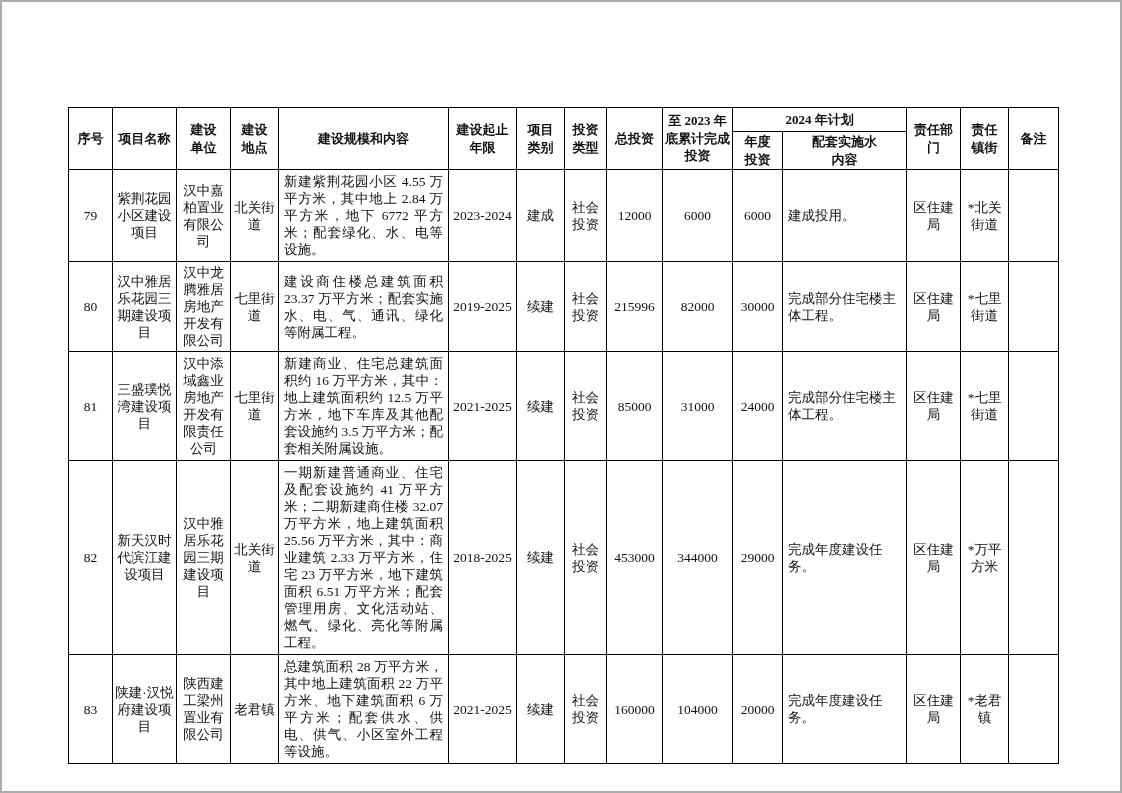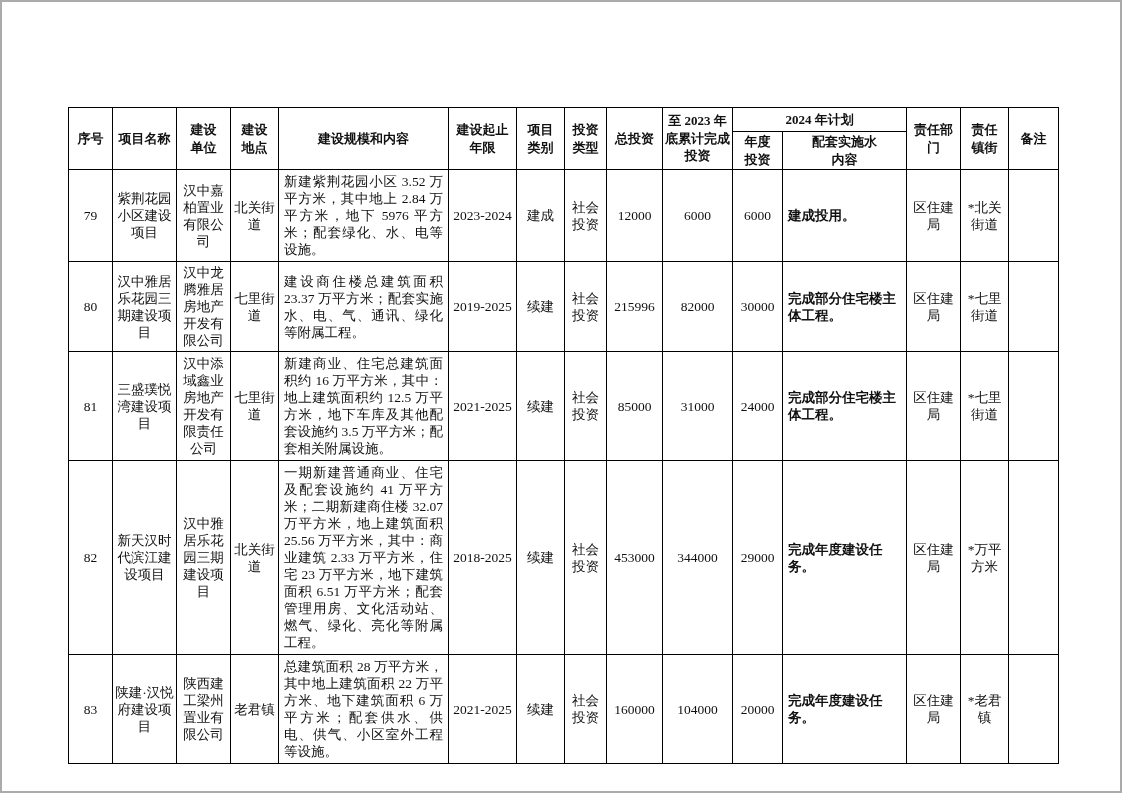--- a/index.html
+++ b/index.html
@@ -44,21 +44,21 @@
   }
   .project-table td {
     font-size: 13.5px;
     line-height: 1.26;
   }
   td.cell-scale, td.cell-main-content {
     text-align: left;
     text-align: justify;
     padding: 3px 5px;
   }
-  td.cell-main-content { text-align: left; font-weight: bold; }
+  td.cell-main-content { text-align: left; }
   tr.hdr-top { height: 24px; }
   tr.hdr-bottom { height: 36px; }
   tr.row-79 { height: 90px; }
   tr.row-80 { height: 85px; }
   tr.row-81 { height: 92px; }
   tr.row-82 { height: 163px; }
   tr.row-83 { height: 95px; }
   .page-footer {
     position: absolute;
     left: 0;
@@ -124,21 +124,21 @@
         <th>配套实施水
 内容</th>
       </tr>
     </thead>
     <tbody>
       <tr class="row-79">
         <td class="cell-seq">79</td>
         <td class="cell-name">紫荆花园小区建设项目</td>
         <td class="cell-unit">汉中嘉柏置业有限公司</td>
         <td class="cell-location">北关街道</td>
-        <td class="cell-scale">新建紫荆花园小区 3.52 万平方米，其中地上 2.84 万平方米，地下 5976 平方米；配套绿化、水、电等设施。</td>
+        <td class="cell-scale">新建紫荆花园小区 4.55 万平方米，其中地上 2.84 万平方米，地下 6772 平方米；配套绿化、水、电等设施。</td>
         <td class="cell-period">2023-2024</td>
         <td class="cell-category">建成</td>
         <td class="cell-invest-type">社会投资</td>
         <td class="cell-total">12000</td>
         <td class="cell-completed">6000</td>
         <td class="cell-annual">6000</td>
         <td class="cell-main-content">建成投用。</td>
         <td class="cell-department">区住建局</td>
         <td class="cell-town">*北关街道</td>
         <td class="cell-remark"></td>

